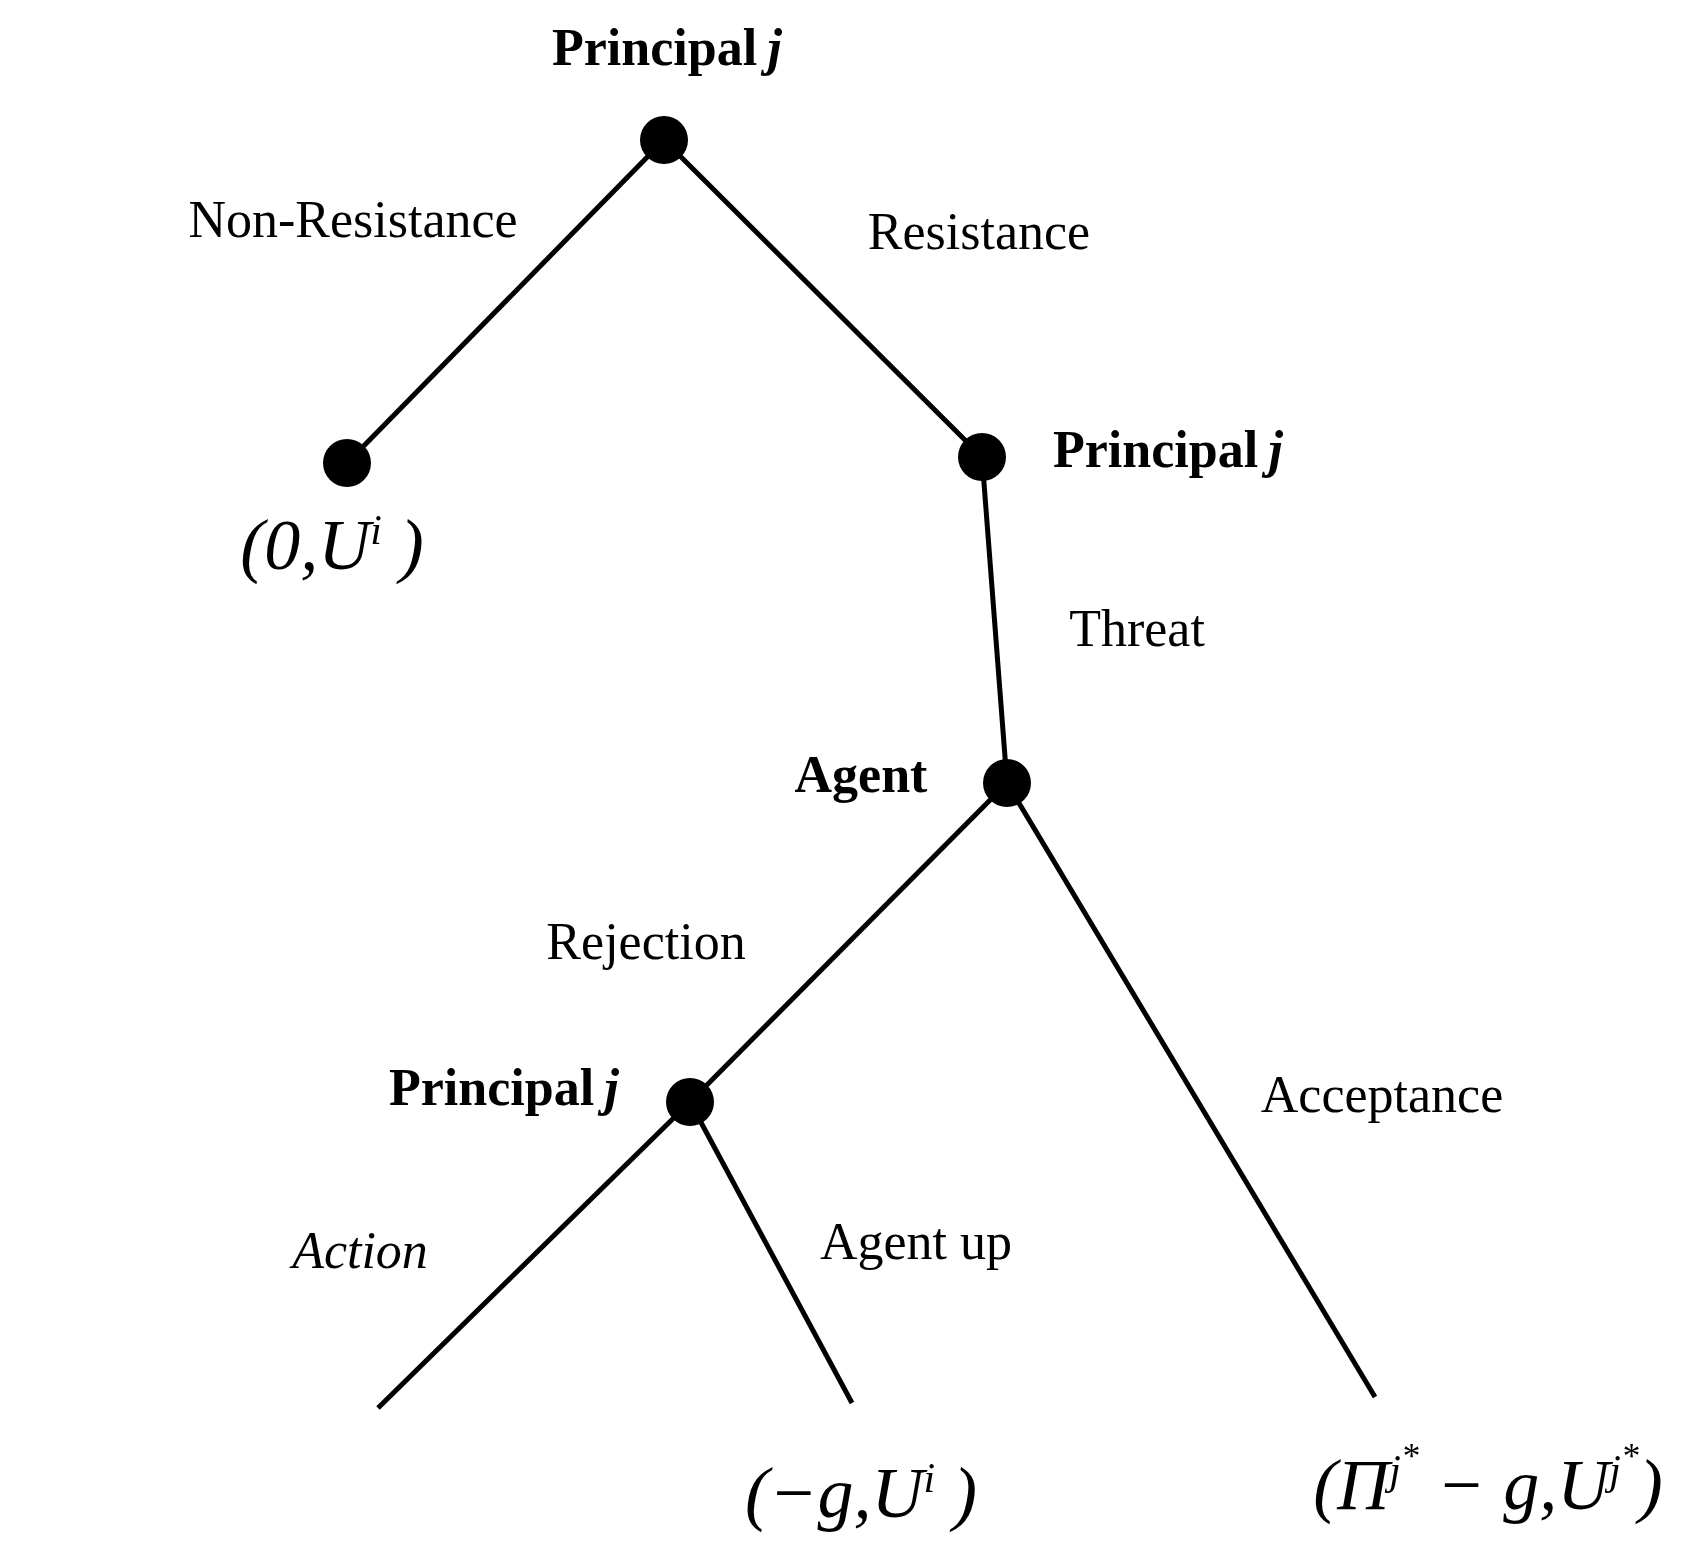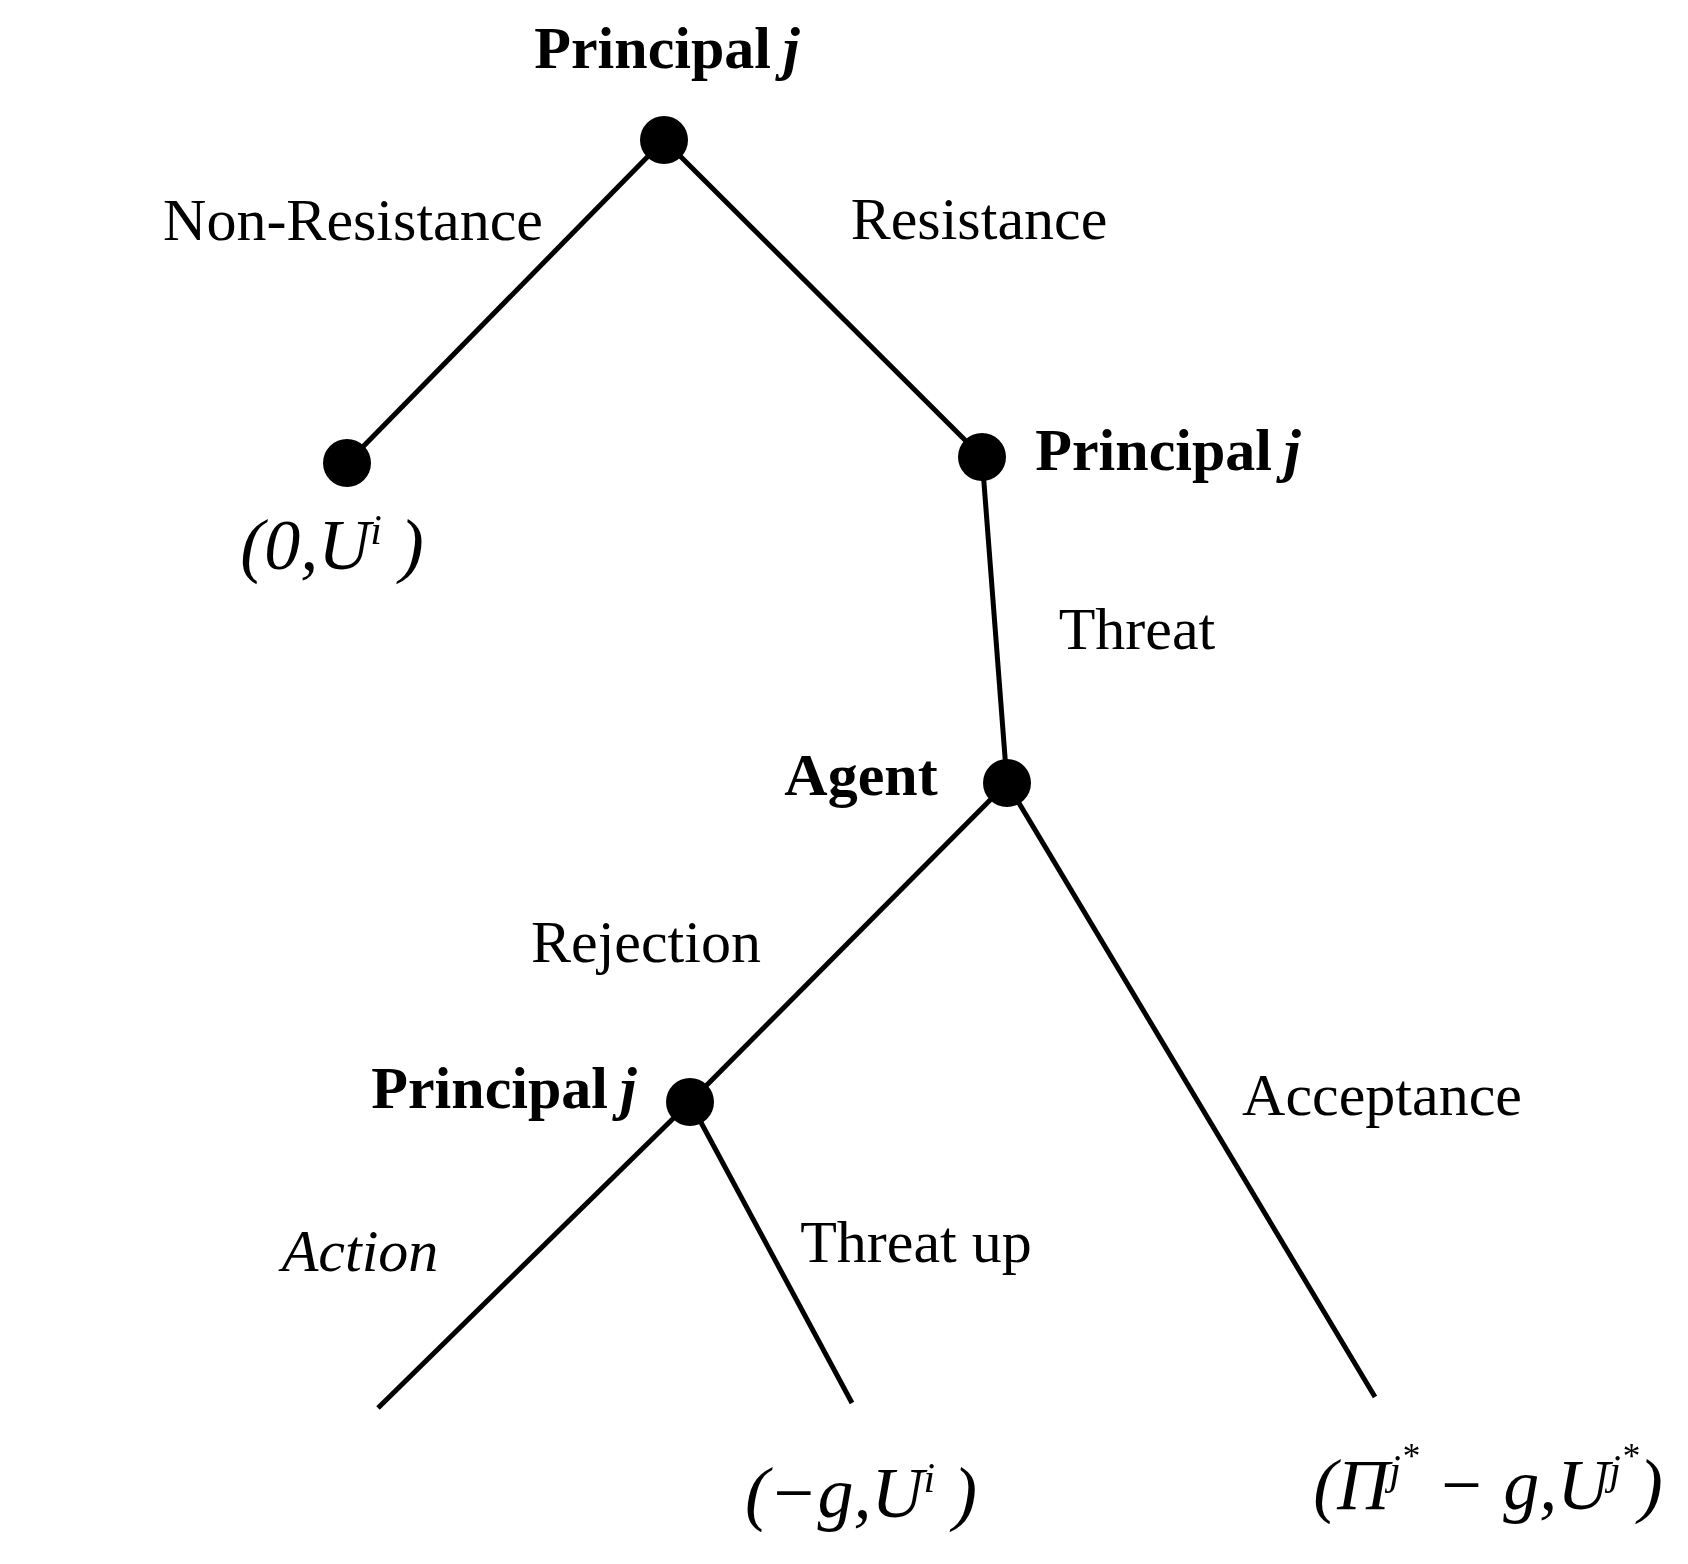--- a/index.html
+++ b/index.html
@@ -12,21 +12,21 @@
     font-family: "Liberation Serif", "DejaVu Serif", serif;
     overflow: hidden;
   }
   svg.graph { position: absolute; left: 0; top: 0; }
   svg.graph line { stroke: #000000; stroke-width: 5; }
   svg.graph circle { fill: #000000; }
 
   .lbl {
     position: absolute;
     transform: translate(-50%, -50%);
-    font-size: 60px;
+    font-size: 52px;
     white-space: nowrap;
     line-height: 1.1;
   }
   .bold { font-weight: bold; }
   .pvar { font-style: italic; margin-left: 0.20em; }
 
   .payoff {
     position: absolute;
     transform: translate(-50%, -50%);
     font-size: 72px;
@@ -59,26 +59,26 @@
 
   <div class="lbl bold" style="left:667px; top:48px;"><span>Principal</span><span class="pvar">j</span></div>
 
   <div class="lbl bold" style="left:1168px; top:450px;"><span>Principal</span><span class="pvar">j</span></div>
 
   <div class="lbl bold" style="left:861px; top:775px;text-align:center;"><span>Agent</span></div>
 
   <div class="lbl bold" style="left:504px; top:1088px;"><span>Principal</span><span class="pvar">j</span></div>
 
   <div class="lbl" style="left:353px; top:220px;">Non-Resistance</div>
-  <div class="lbl" style="left:979px; top:219px;text-align:right;">Resistance</div>
+  <div class="lbl" style="left:979px; top:232px;text-align:right;">Resistance</div>
   <div class="lbl" style="left:1137px; top:629px;">Threat</div>
   <div class="lbl" style="left:646px; top:942px;">Rejection</div>
   <div class="lbl" style="left:1382px; top:1095px;">Acceptance</div>
   <div class="lbl" style="left:360px; top:1251px;font-style:italic;">Action</div>
-  <div class="lbl" style="left:916px; top:1242px;">Threat up</div>
+  <div class="lbl" style="left:916px; top:1242px;">Agent up</div>
 
   <div class="payoff" style="left:332px; top:546px;"><span>(0,</span><span>U</span><sup><span>i</span></sup><span> )</span></div>
 
 
   <div class="payoff" style="left:861px; top:1494px;"><span>(−g,</span><span>U</span><sup><span>i</span></sup><span> )</span></div>
 
   <div class="payoff" style="left:1488px; top:1486px;"><span>(</span><span>Π</span><sup><span>j</span><span class="star">*</span></sup><span> − g,</span><span>U</span><sup><span>j</span><span class="star">*</span></sup><span>)</span></div>
 
 </div>
 

